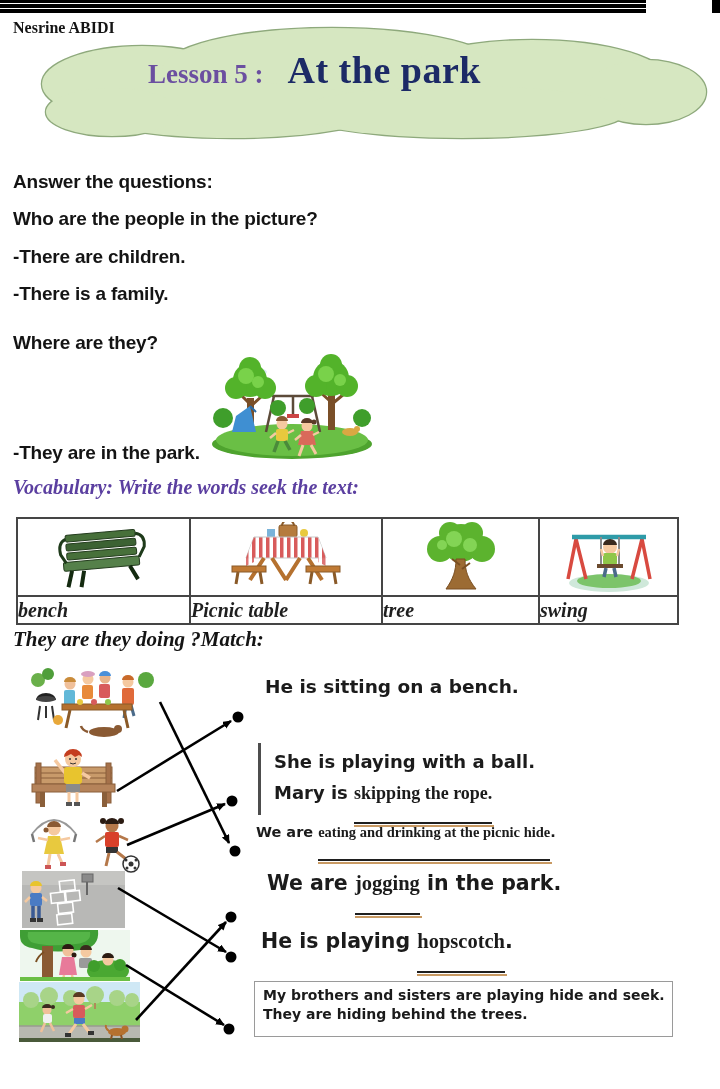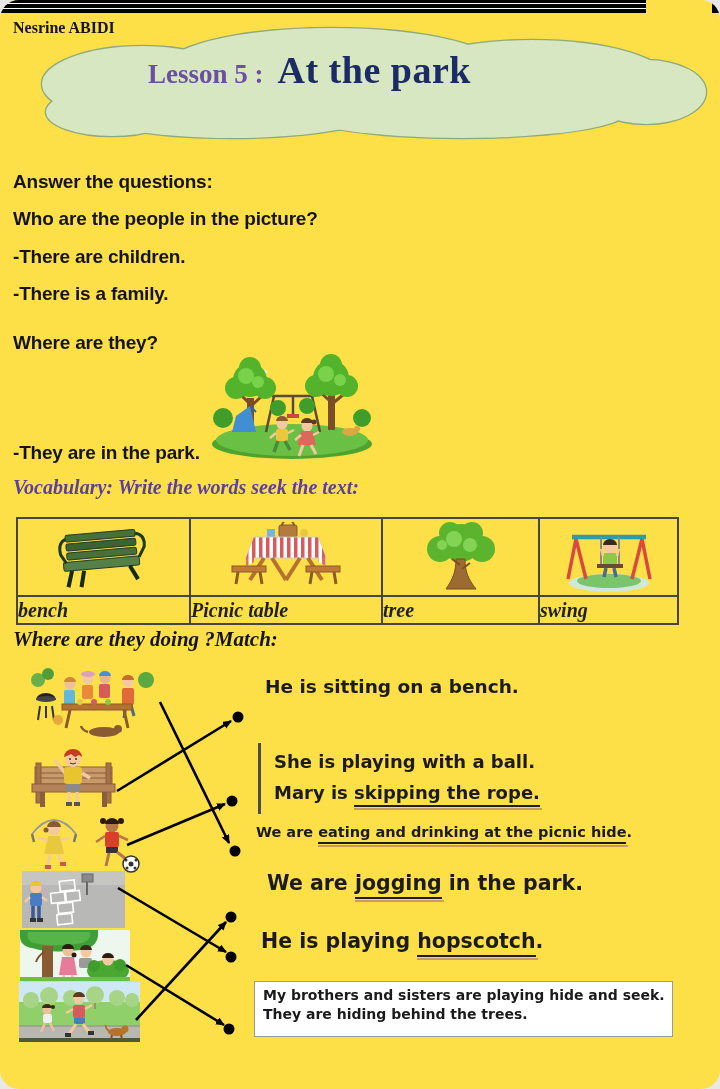--- a/index.html
+++ b/index.html
@@ -1,37 +1,37 @@
 <!DOCTYPE html>
 <html><head>
 <meta charset="utf-8">
 <style>
   html,body{margin:0;padding:0;background:#e8e8e8;}
-  .page{position:relative;width:720px;height:1089px;background:#fde047;overflow:hidden;
-        font-family:"Liberation Sans",sans-serif;border-radius:19px;}
+  .page{position:relative;width:720px;height:1089px;background:#ffffff;overflow:hidden;
+        font-family:"Liberation Sans",sans-serif;}
   .abs{position:absolute;}
   .topbar{left:0;top:0;width:646px;height:13px;
           background:linear-gradient(#000 0 3px,#fff 3px 4px,#000 4px 8px,#fff 8px 9px,#000 9px 13px);}
   .topbar-r{left:712px;top:0;width:8px;height:13px;background:#000;}
   .author{left:13px;top:19px;font:700 16px "Liberation Serif",serif;color:#141414;white-space:nowrap;}
-  .title-line{left:148px;top:48px;display:flex;align-items:baseline;gap:14px;white-space:nowrap;}
+  .title-line{left:148px;top:48px;display:flex;align-items:baseline;gap:24px;white-space:nowrap;}
   .t1{font:700 27px "Liberation Serif",serif;}
   .t2{font:700 38px "Liberation Serif",serif;letter-spacing:.5px;}
   .qline{left:13px;font:700 19px "Liberation Sans",sans-serif;color:#141414;
          letter-spacing:-.2px;white-space:nowrap;}
   .ser-it{font-family:"Liberation Serif",serif;font-style:italic;font-weight:700;white-space:nowrap;}
   .vocab-h{left:13px;top:476px;font-size:20px;}
   .match-h{left:13px;top:627px;font-size:21px;color:#141414;}
   table.vocab{position:absolute;left:16px;top:517px;border-collapse:collapse;table-layout:fixed;}
   table.vocab td{border:2px solid #454545;padding:0;vertical-align:middle;}
   td.imgcell{height:76px;text-align:center;}
   td.lblcell{height:26px;font:700 italic 20px "Liberation Serif",serif;font-style:italic;
              color:#1f1f1f;padding-left:7px;}
   .snt{position:absolute;font-family:"DejaVu Sans",sans-serif;font-weight:700;color:#1b1b1b;white-space:nowrap;}
-  .u{position:relative;padding-bottom:2px;border-bottom:2.5px solid #1f1f1f;}
+  .u{position:relative;padding-bottom:19px;border-bottom:2.5px solid #1f1f1f;font-family:Liberation Serif, serif;}
   .u::after{content:"";position:absolute;left:0;right:-2px;bottom:-5px;height:2px;background:#c99a63;}
   .s2box{position:absolute;left:258px;top:743px;border-left:3px solid #4d4d4d;padding:3px 0 6px 13px;}
   .s2box .ln{font:700 18px/31px "DejaVu Sans",sans-serif;color:#1b1b1b;white-space:nowrap;}
   .s6box{position:absolute;left:254px;top:981px;width:402px;border:1.5px solid #9a9a9a;
          background:#fff;padding:4px 7px 12px 8px;}
   .s6box .ln{font:700 14px/19px "DejaVu Sans",sans-serif;color:#1b1b1b;}
   svg{display:block;}
   .arrows{left:0;top:0;pointer-events:none;}
 </style>
 </head>
@@ -217,21 +217,21 @@
     </tr>
     <tr>
       <td class="lblcell">bench</td>
       <td class="lblcell">Picnic table</td>
       <td class="lblcell">tree</td>
       <td class="lblcell">swing</td>
     </tr>
   </tbody>
     </table>
 
-  <div class="abs ser-it match-h">Where are they doing ?Match:</div>
+  <div class="abs ser-it match-h">They are they doing ?Match:</div>
 
   <svg class="abs" style="left:28px;top:664px;" width="138" height="78" viewBox="0 0 138 78">
     <circle cx="10" cy="16" r="7" fill="#6ab04a"></circle>
       <circle cx="20" cy="10" r="6" fill="#4f9e3a"></circle>
     <circle cx="118" cy="16" r="8" fill="#5aa83f"></circle>
     <path d="M8,36 a10,7 0 0 1 20,0 z" fill="#222"></path>
       <ellipse cx="18" cy="35" rx="10" ry="3" fill="#444"></ellipse>
     <path d="M12,42 L10,56 M24,42 L26,56 M18,42 L18,54" stroke="#333" stroke-width="2"></path>
 
     <circle cx="42" cy="20" r="5.5" fill="#f0c09a"></circle>

